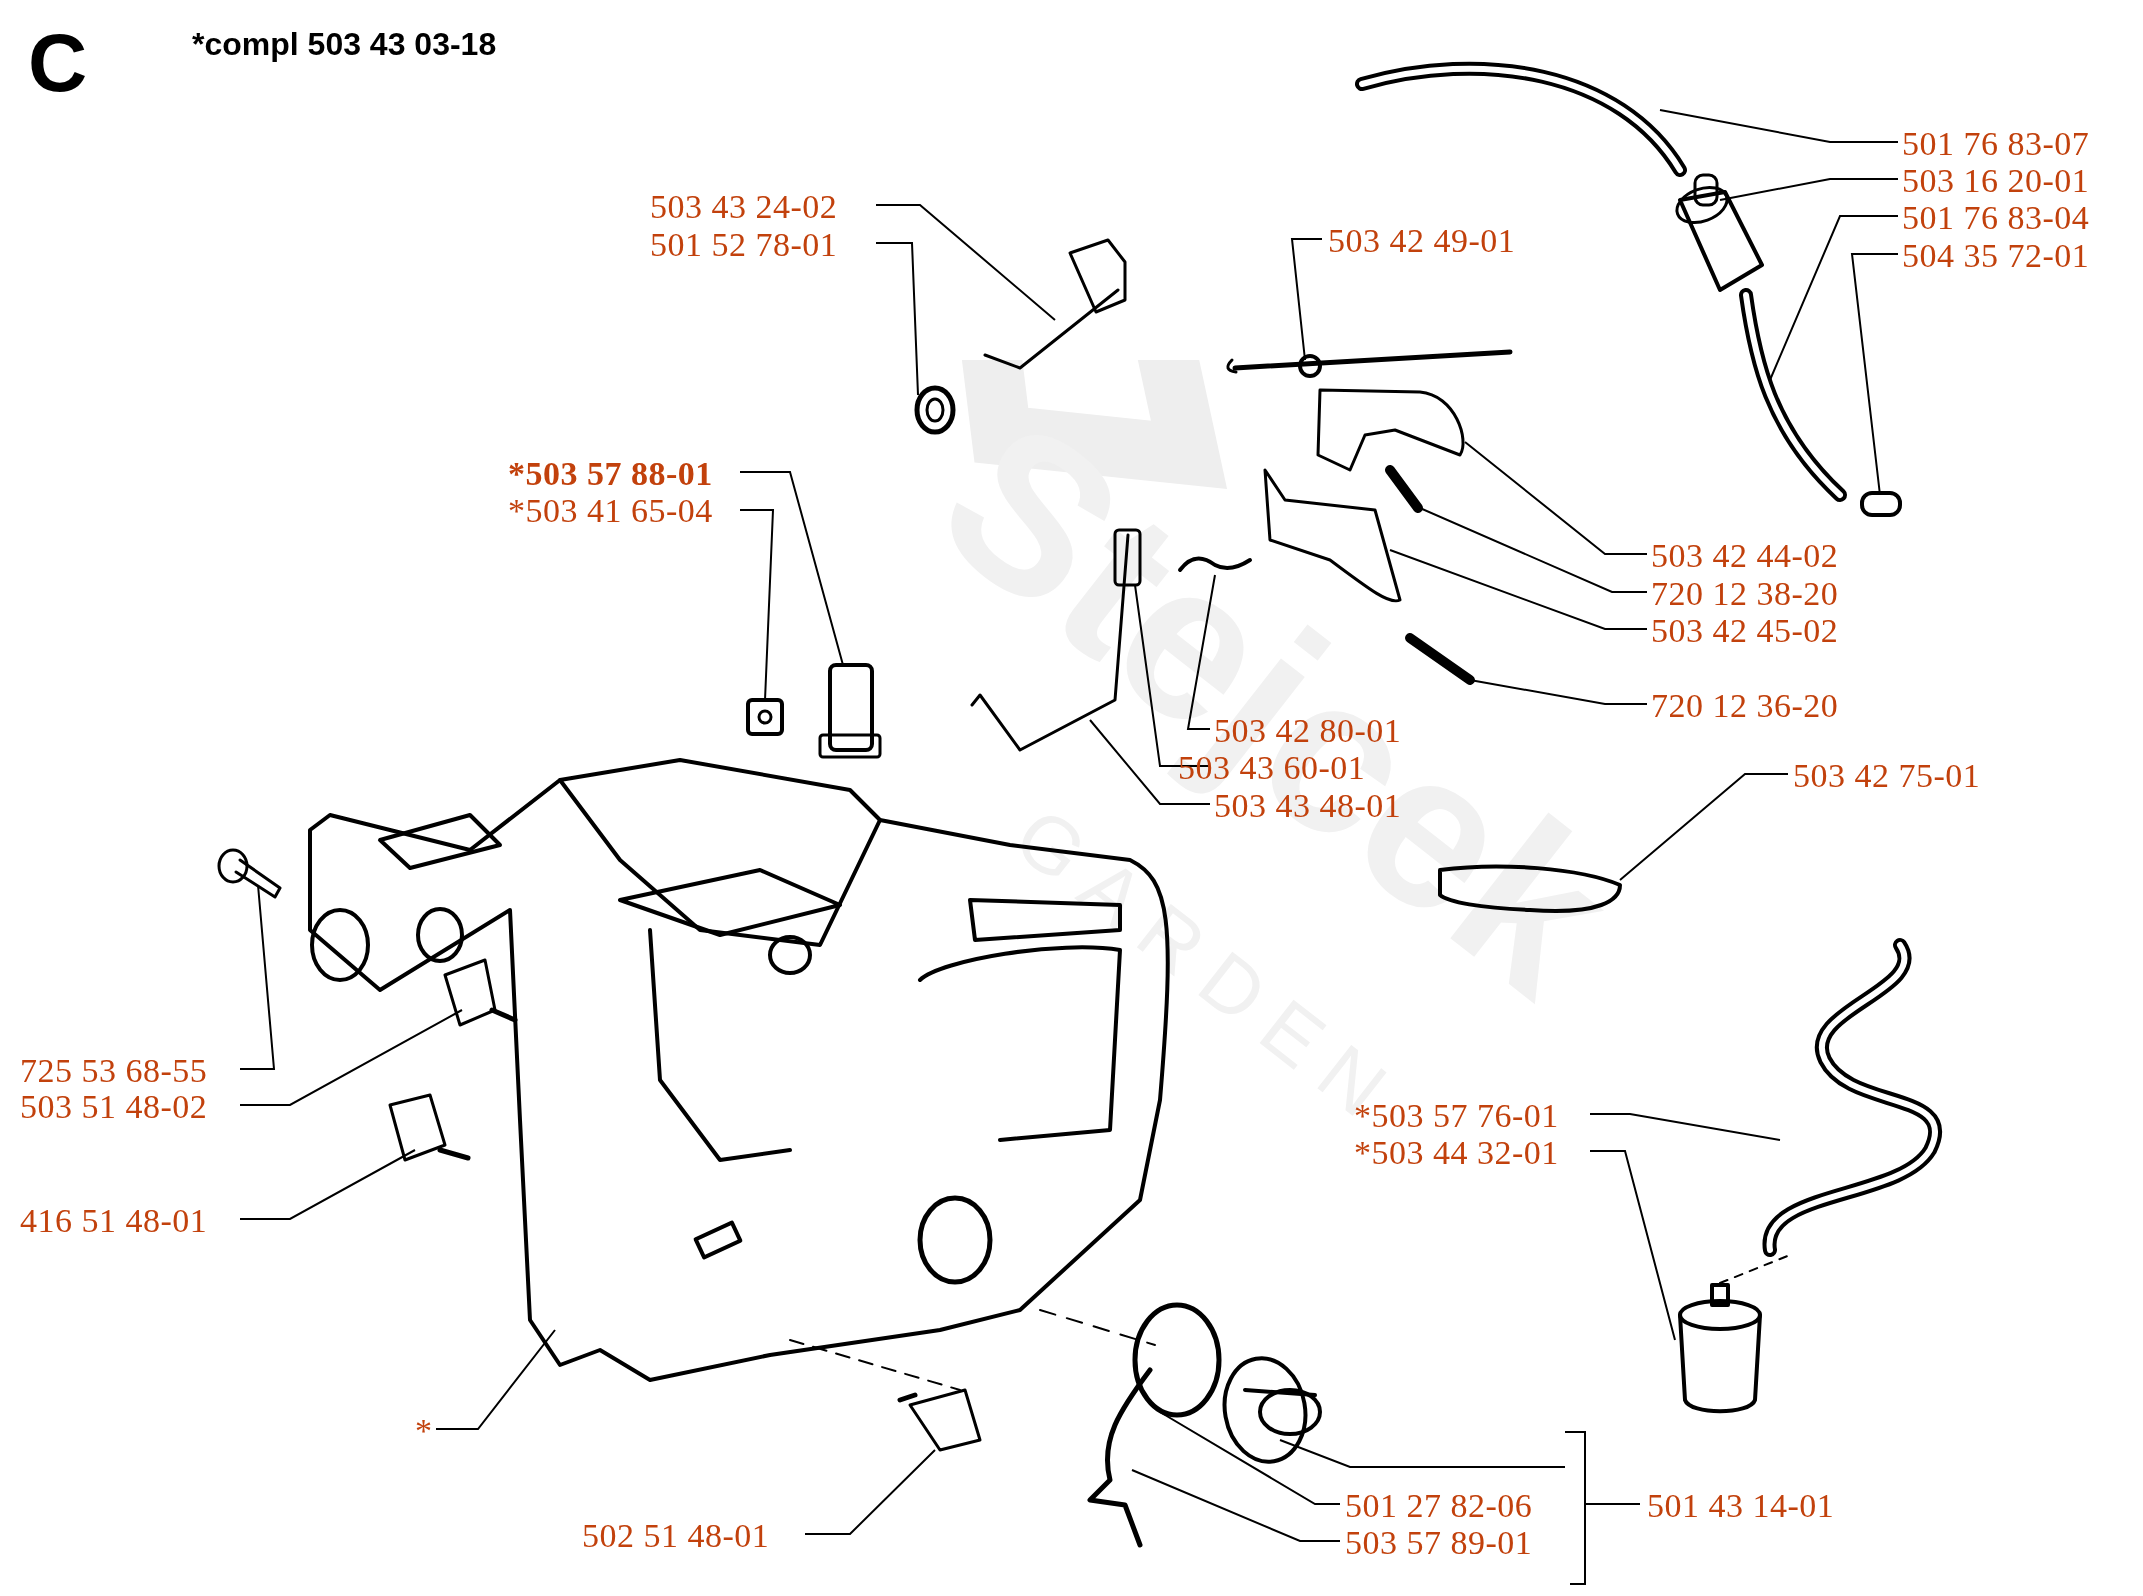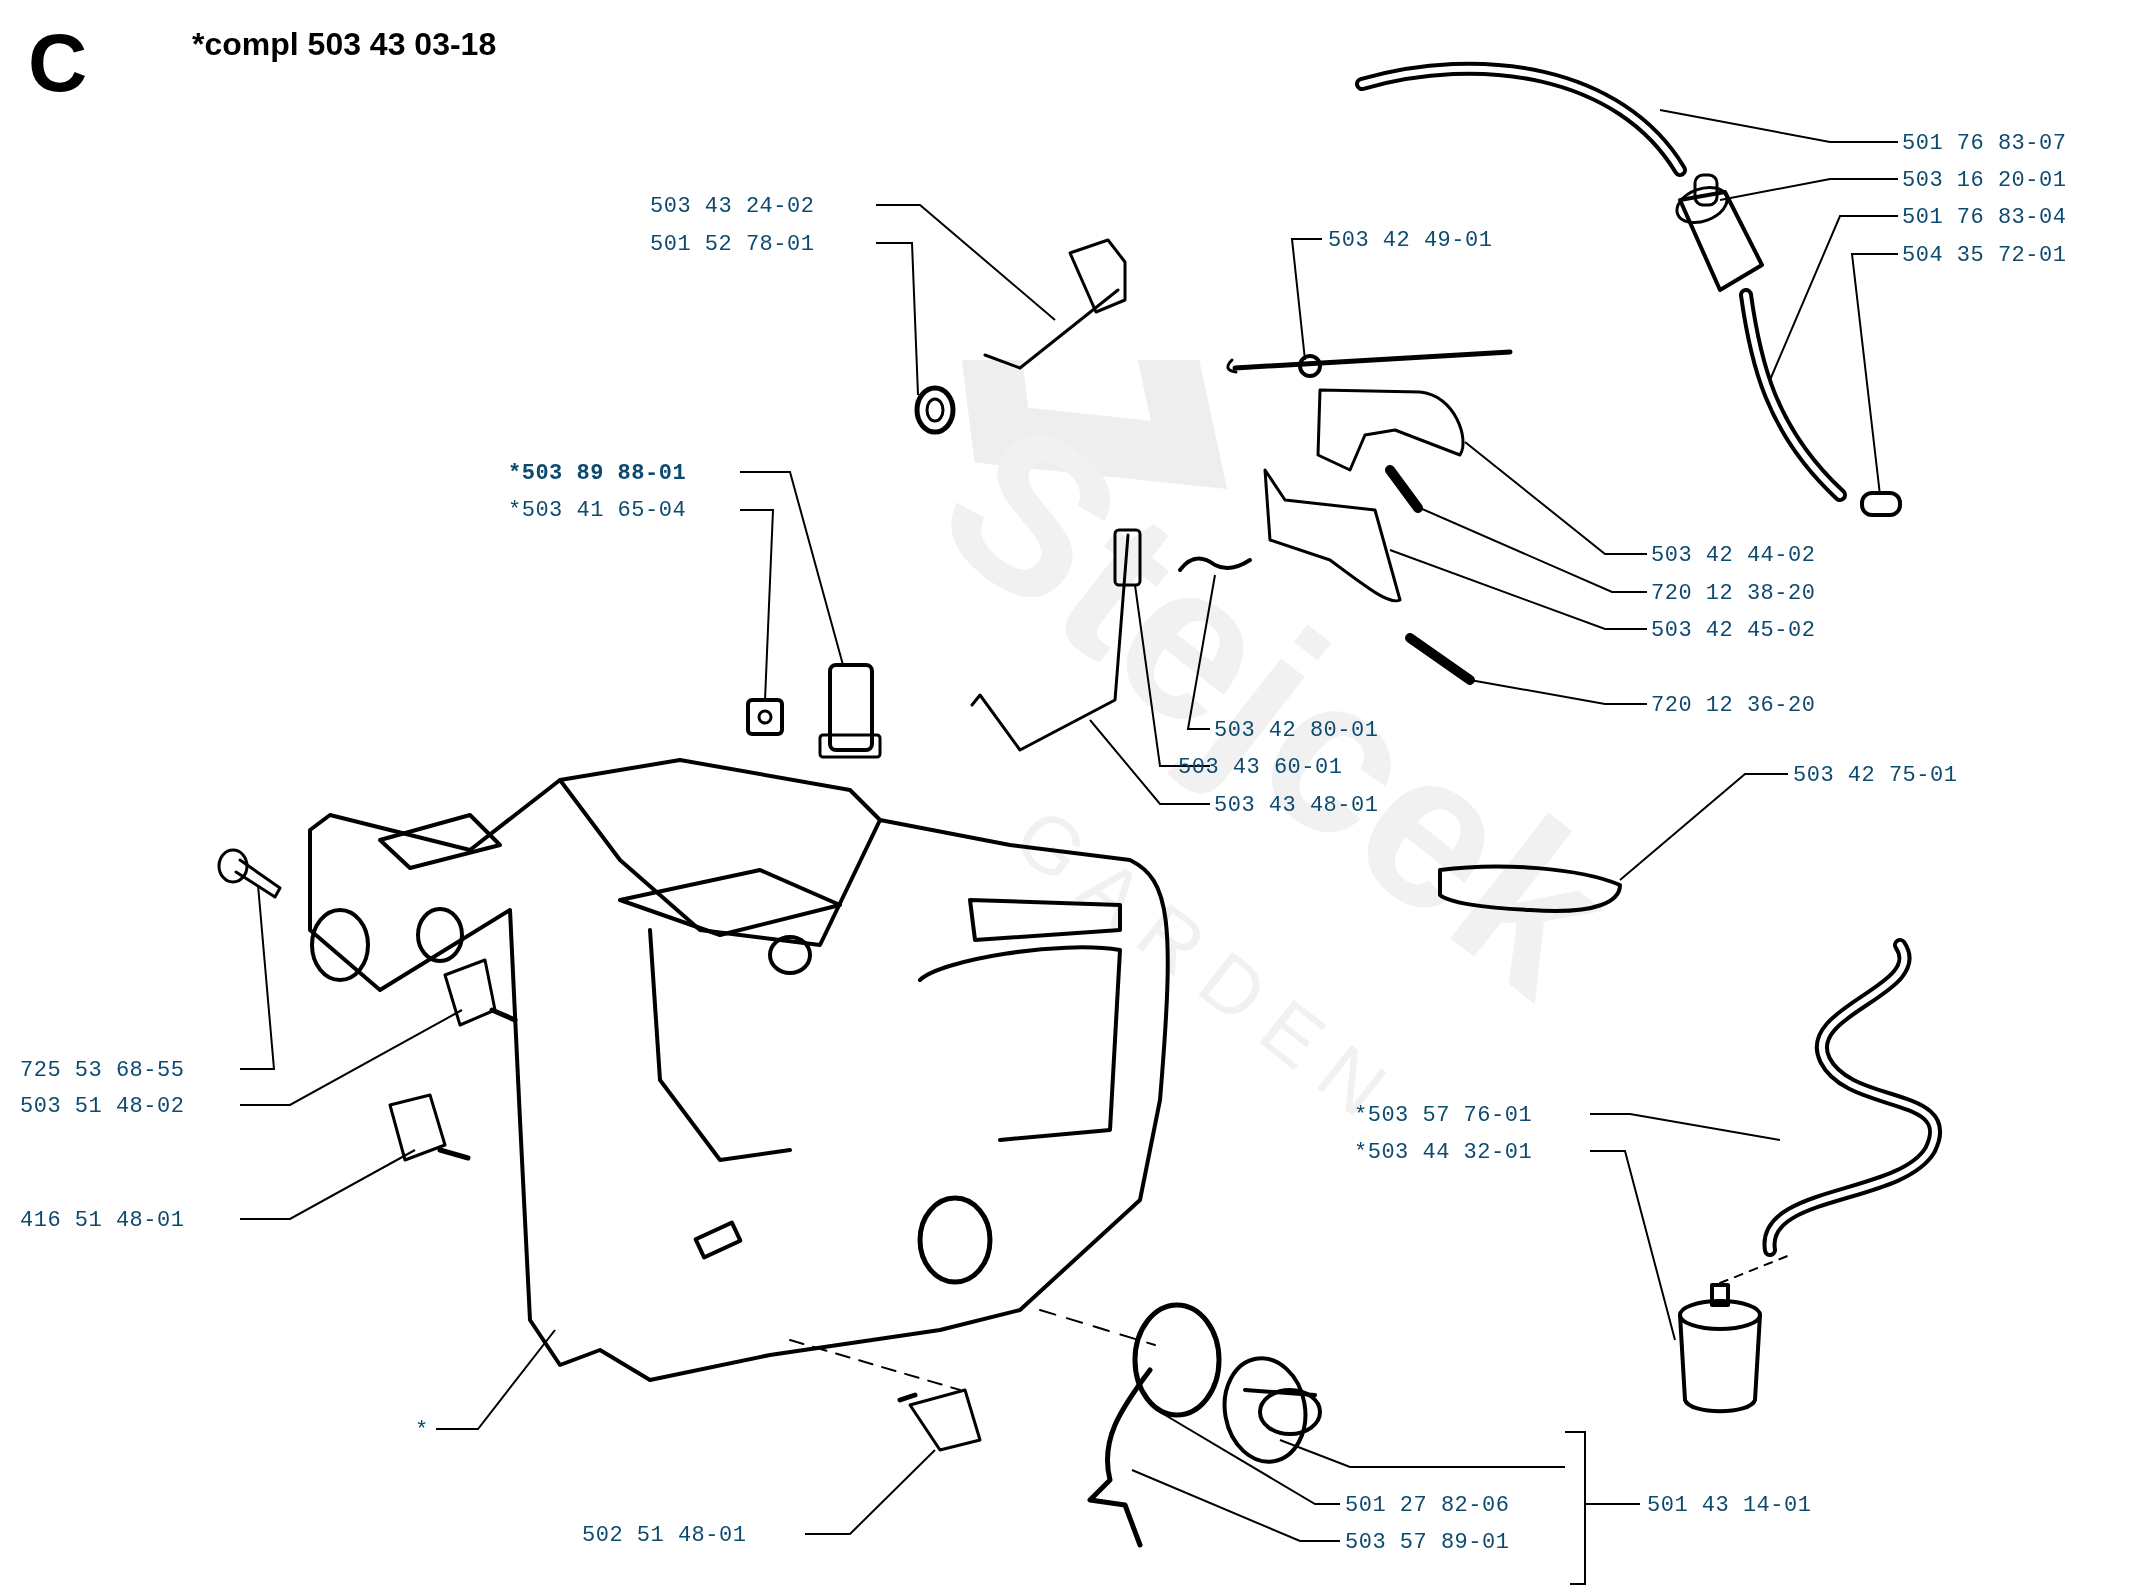--- a/index.html
+++ b/index.html
@@ -1,20 +1,20 @@
 <!DOCTYPE html>
 <html><head>
 <meta charset="utf-8">
 <style>
   html, body { margin:0; padding:0; background:#ffffff; }
   body { width:2143px; height:1596px; position:relative; overflow:hidden;
          font-family:"Liberation Sans", sans-serif; color:#000; }
   #stage { position:absolute; left:0; top:0; width:2143px; height:1596px; }
-  .lbl { position:absolute; font-family:Liberation Mono, monospace; font-size:22px;
-         line-height:38px; white-space:nowrap; color:#0c4a6e; letter-spacing:0.5px; }
+  .lbl { position:absolute; font-family:Liberation Serif, serif; font-size:34px;
+         line-height:38px; white-space:nowrap; color:#c2410c; letter-spacing:0.5px; }
   .lbl.bold { font-weight:bold; }
   .section { position:absolute; left:28px; top:18px; font-size:82px; font-weight:bold;
              line-height:90px; }
   .compl { position:absolute; left:192px; top:24px; font-size:32px; font-weight:bold; line-height:40px; }
   .wm { position:absolute; left:540px; top:360px; width:1200px; height:900px; pointer-events:none; }
   svg text { font-family:"Liberation Sans", sans-serif; }
 </style>
 </head>
 <body>
 
@@ -169,21 +169,21 @@
 
   <div class="lbl" style="left:1902px;top:125px">501 76 83-07</div>
   <div class="lbl" style="left:1902px;top:162px">503 16 20-01</div>
   <div class="lbl" style="left:1902px;top:199px">501 76 83-04</div>
   <div class="lbl" style="left:1902px;top:237px">504 35 72-01</div>
 
   <div class="lbl" style="left:650px;top:188px">503 43 24-02</div>
   <div class="lbl" style="left:650px;top:226px">501 52 78-01</div>
   <div class="lbl" style="left:1328px;top:222px">503 42 49-01</div>
 
-  <div class="lbl bold" style="left:508px;top:455px">*503 89 88-01</div>
+  <div class="lbl bold" style="left:508px;top:455px">*503 57 88-01</div>
   <div class="lbl" style="left:508px;top:492px">*503 41 65-04</div>
 
   <div class="lbl" style="left:1651px;top:537px">503 42 44-02</div>
   <div class="lbl" style="left:1651px;top:575px">720 12 38-20</div>
   <div class="lbl" style="left:1651px;top:612px">503 42 45-02</div>
   <div class="lbl" style="left:1651px;top:687px">720 12 36-20</div>
 
   <div class="lbl" style="left:1214px;top:712px">503 42 80-01</div>
   <div class="lbl" style="left:1178px;top:749px">503 43 60-01</div>
   <div class="lbl" style="left:1214px;top:787px">503 43 48-01</div>

